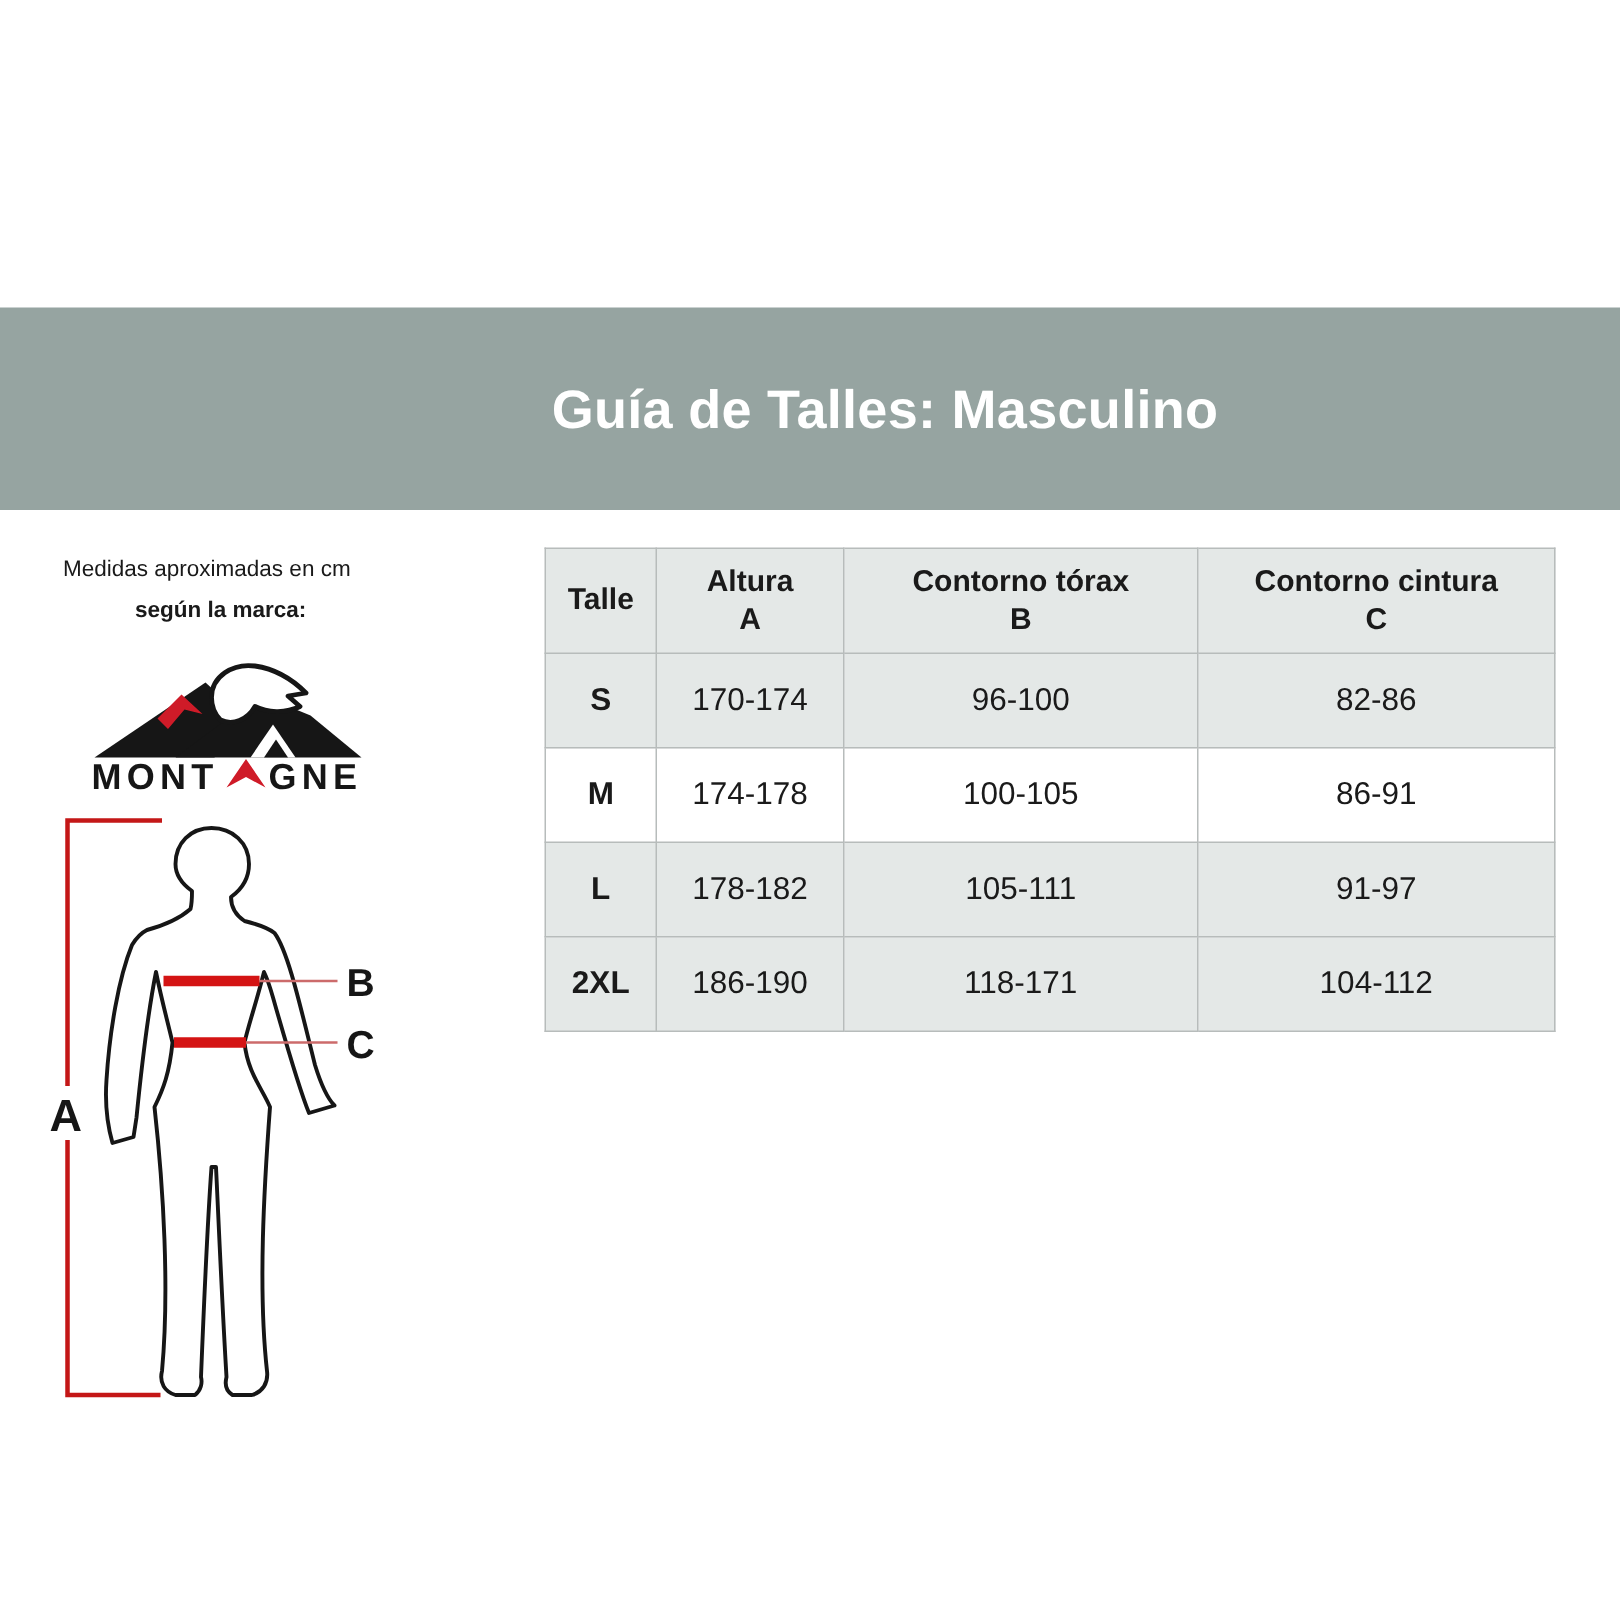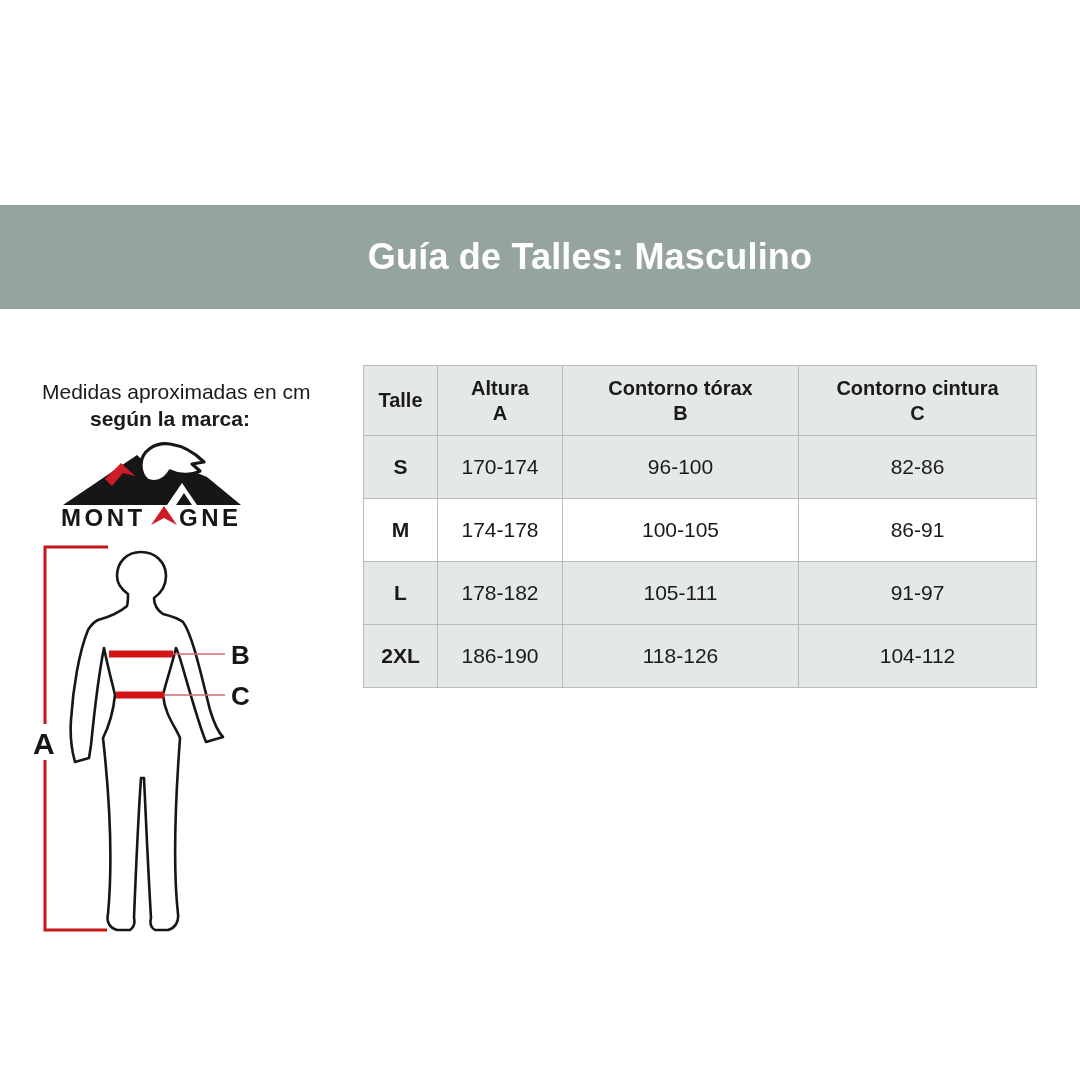--- a/index.html
+++ b/index.html
@@ -2,31 +2,31 @@
 <html style="--band: #96a4a1; --row-alt: #e4e8e7; --table-border: #b7bcbb; --accent-red: #d41414; --accent-red-thin: #cc6b6b; --logo-red: #cf1b28; --ink: #1a1a1a;"><head>
 <meta charset="utf-8">
 <style>
   html,body{margin:0;padding:0;background:#fff;}
   .page{
     position:relative;width:1080px;height:1080px;background:#fff;overflow:hidden;
     font-family:"Liberation Sans", sans-serif;color:var(--ink,#1a1a1a);
   }
   
   .band{
-    position:absolute;left:0;top:205px;width:1080px;height:104px;
+    position:absolute;left:0;top:205px;width:1080px;height:135px;
     background:var(--band,#96a4a1);
     display:flex;align-items:center;justify-content:center;
     padding-left:100px;box-sizing:border-box;
   }
   .band-title{
     color:#fff;font-size:36px;font-weight:bold;letter-spacing:0.2px;
   }
   
   .note{
-    position:absolute;left:42px;top:378px;font-size:21px;line-height:27px;
+    position:absolute;left:42px;top:366px;font-size:15px;line-height:27px;
   }
   .note .n1{font-weight:normal;}
   .note .n2{font-weight:bold;margin-left:48px;}
   
   .logo-svg{position:absolute;left:55px;top:433px;width:210px;height:100px;}
   .figure-svg{position:absolute;left:20px;top:530px;width:340px;height:420px;}
   
   .size-table{
     position:absolute;left:363px;top:365px;border-collapse:collapse;
     table-layout:fixed;
@@ -173,19 +173,19 @@
         </tr>
         <tr class="alt">
           <td class="talle">L</td>
           <td>178-182</td>
           <td>105-111</td>
           <td>91-97</td>
         </tr>
         <tr class="alt">
           <td class="talle">2XL</td>
           <td>186-190</td>
-          <td>118-126</td>
+          <td>118-171</td>
           <td>104-112</td>
         </tr>
       </tbody>
   </table>
 
 </div>
 
 </body></html>

